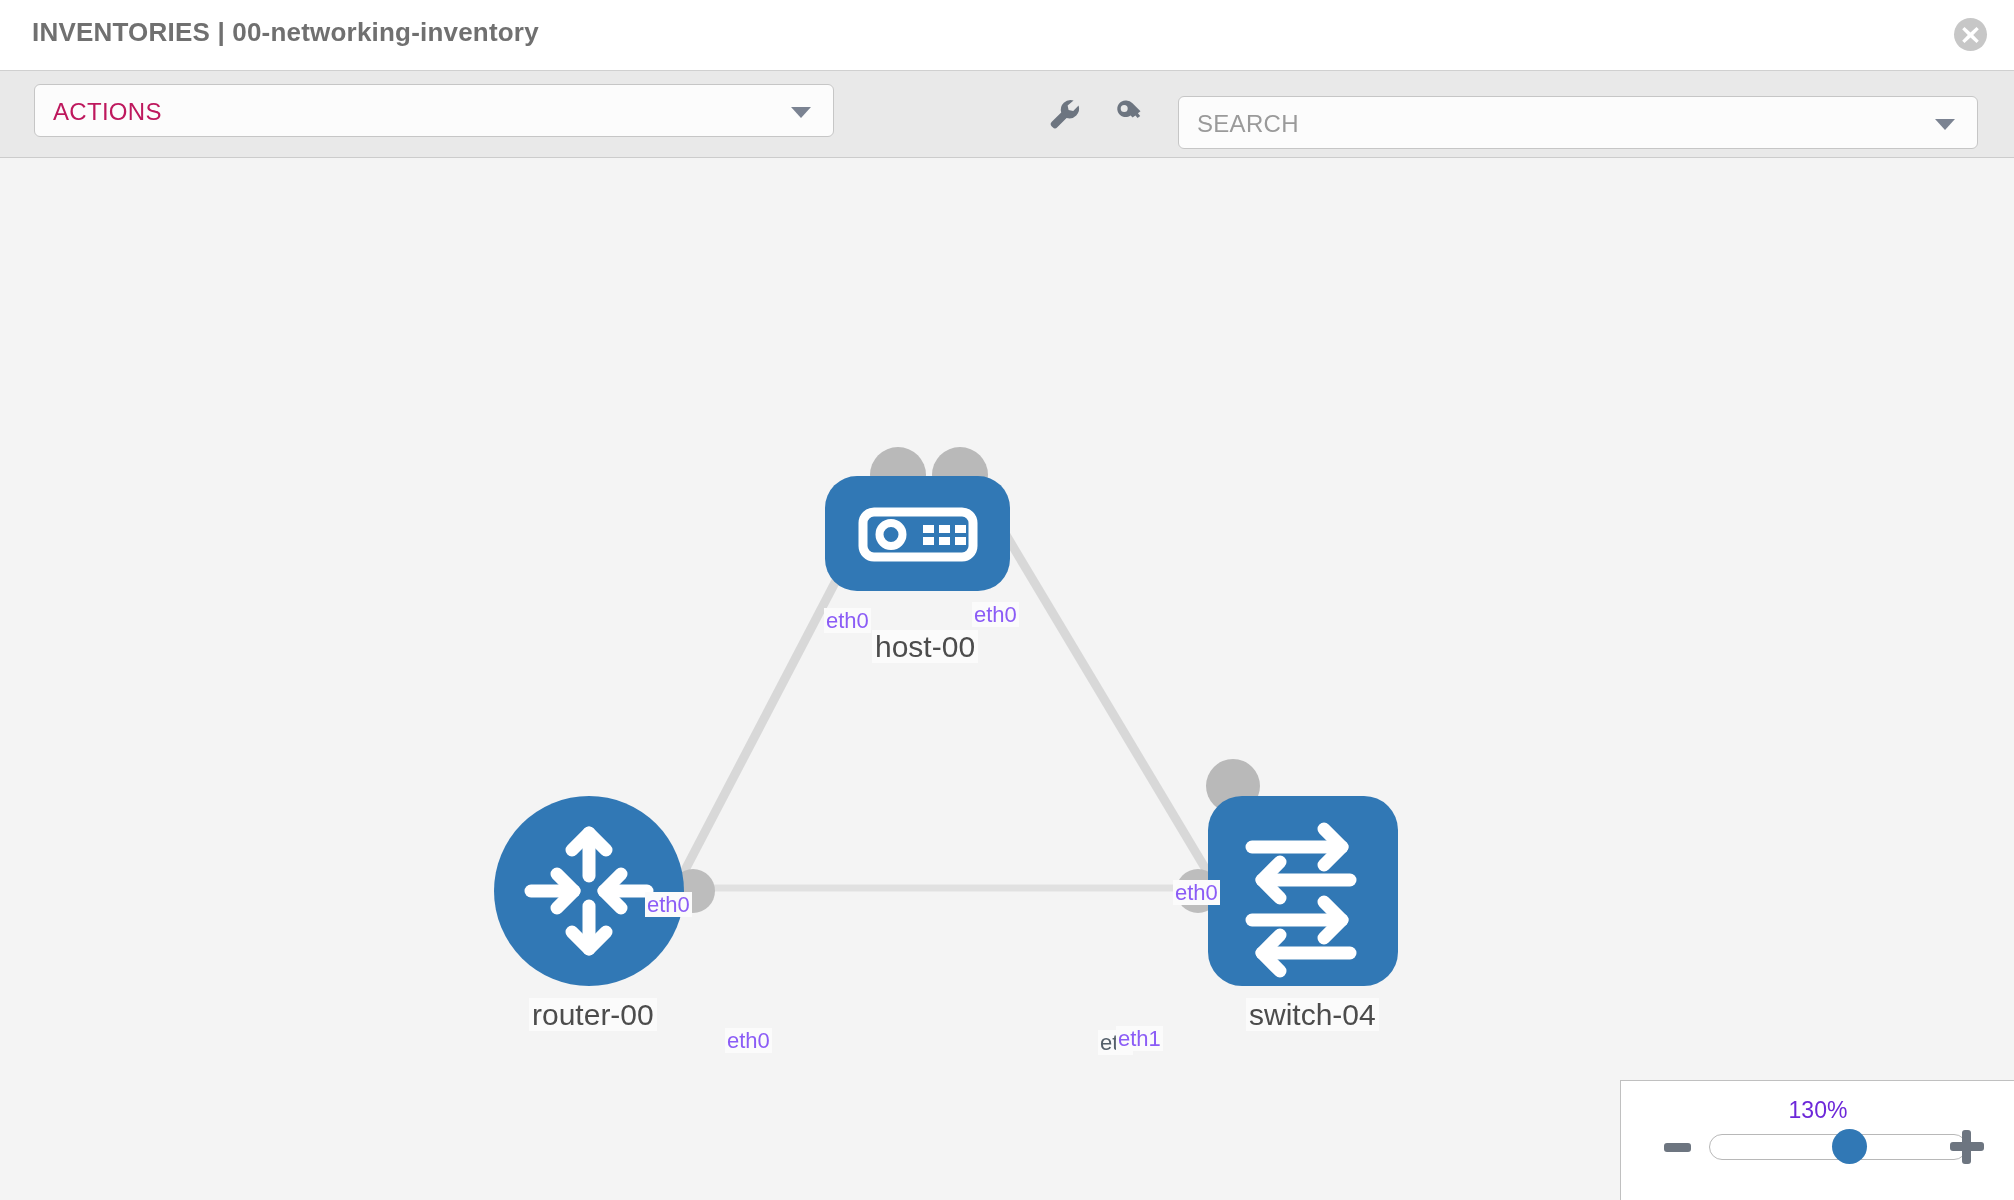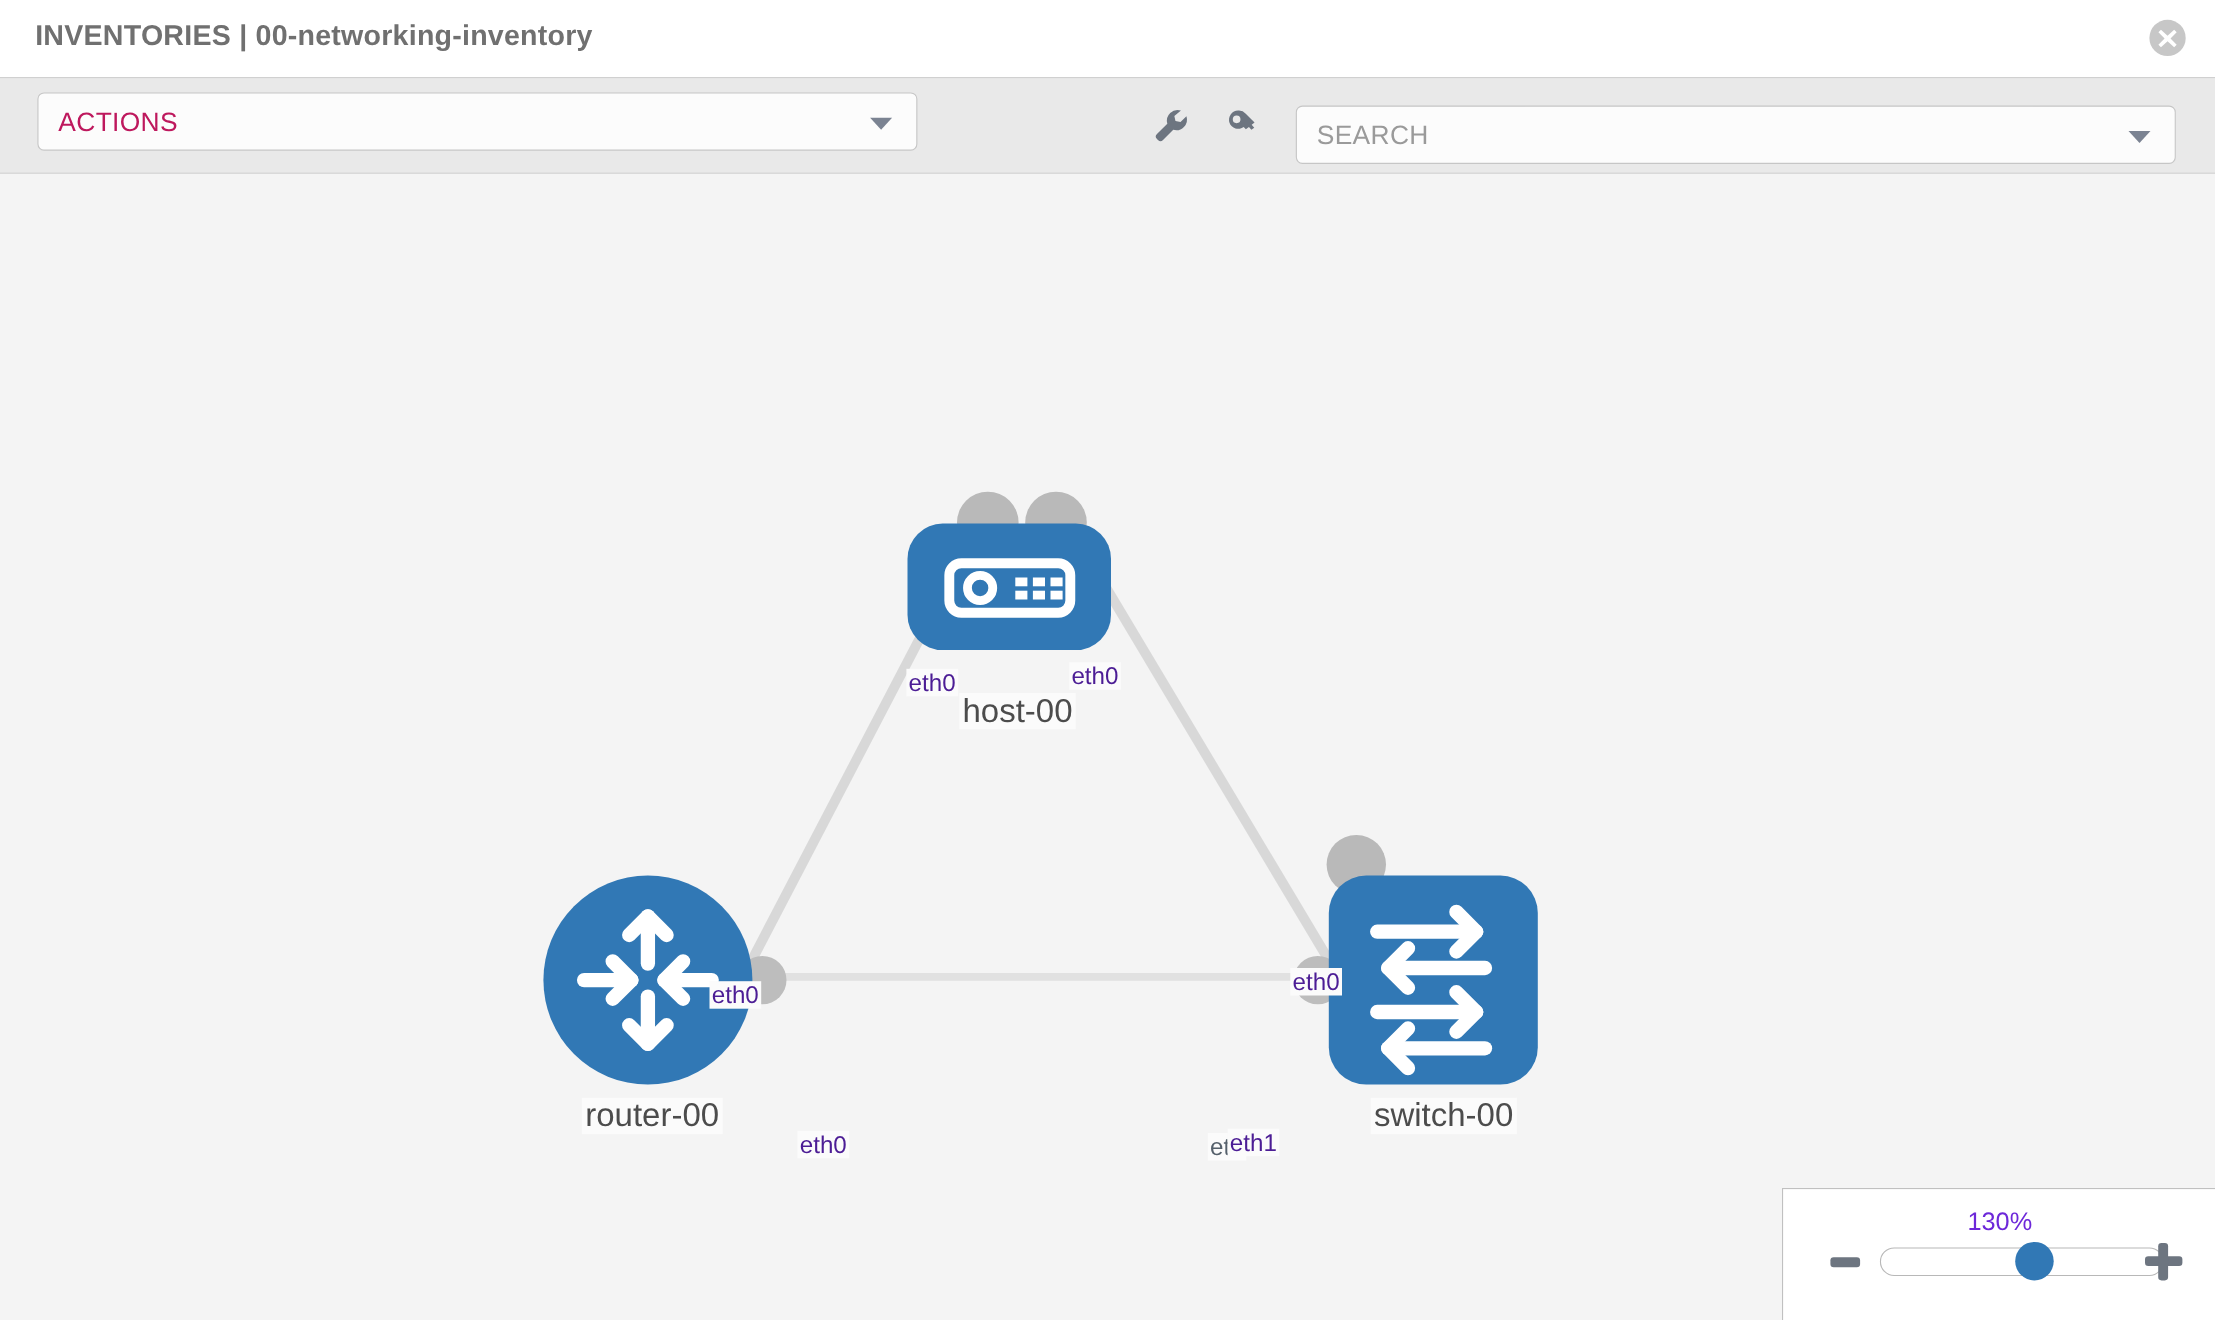--- a/index.html
+++ b/index.html
@@ -131,21 +131,21 @@
     position: absolute;
     left: 0; top: 0;
     width: 2014px;
     height: 1042px;
   }
 
   
   .link-label {
     position: absolute;
     font-size: 22px;
-    color: #4c1d95;
+    color: #8b5cf6;
     background: #fbfbfb;
     padding: 0 2px;
     white-space: nowrap;
     line-height: 1.15;
   }
   .node-label {
     position: absolute;
     font-size: 30px;
     color: #4c4c4c;
     background: #fbfbfb;
@@ -330,21 +330,21 @@
         <line x1="1350" y1="795" x2="1262" y2="795"></line>
         <polyline points="1280,777 1262,795 1280,813"></polyline>
       </g>
     </g>
   </svg>
 
   <div class="node-label" style="left:872px; top:432px;margin-top:40px;">host-00</div>
 
   <div class="node-label" style="left:529px; top:840px;">router-00</div>
 
-  <div class="node-label" style="left:1246px; top:840px;">switch-00</div>
+  <div class="node-label" style="left:1246px; top:840px;">switch-04</div>
 
   <div class="link-label" style="left:824px; top:450px;">eth0</div>
 
   <div class="link-label" style="left:972px; top:444px;">eth0</div>
 
   <div class="link-label" style="left:645px; top:734px;">eth0</div>
 
   <div class="link-label" style="left:1173px; top:722px;">eth0</div>
 
   <div class="link-label" style="left:725px; top:870px;">eth0</div>

